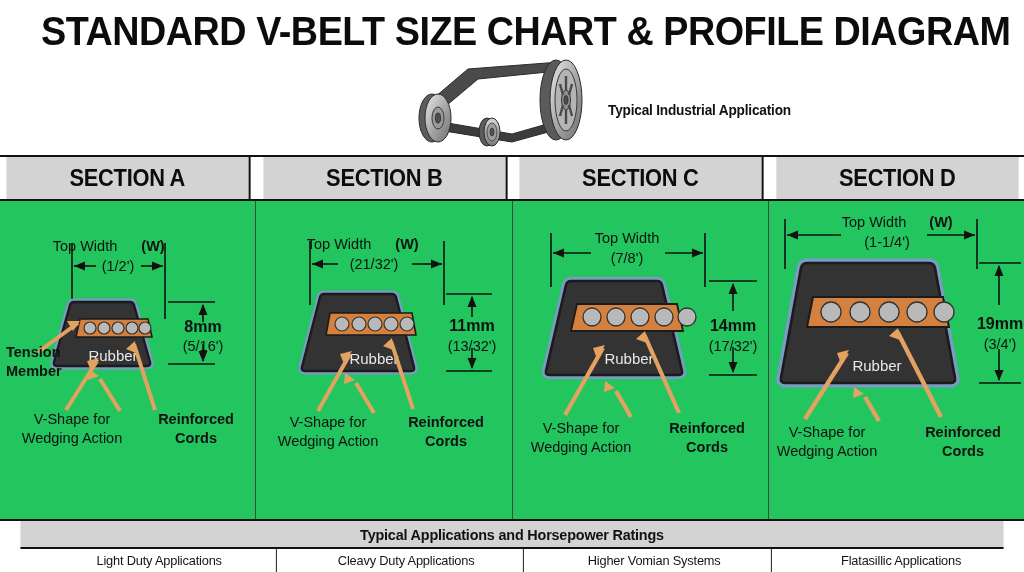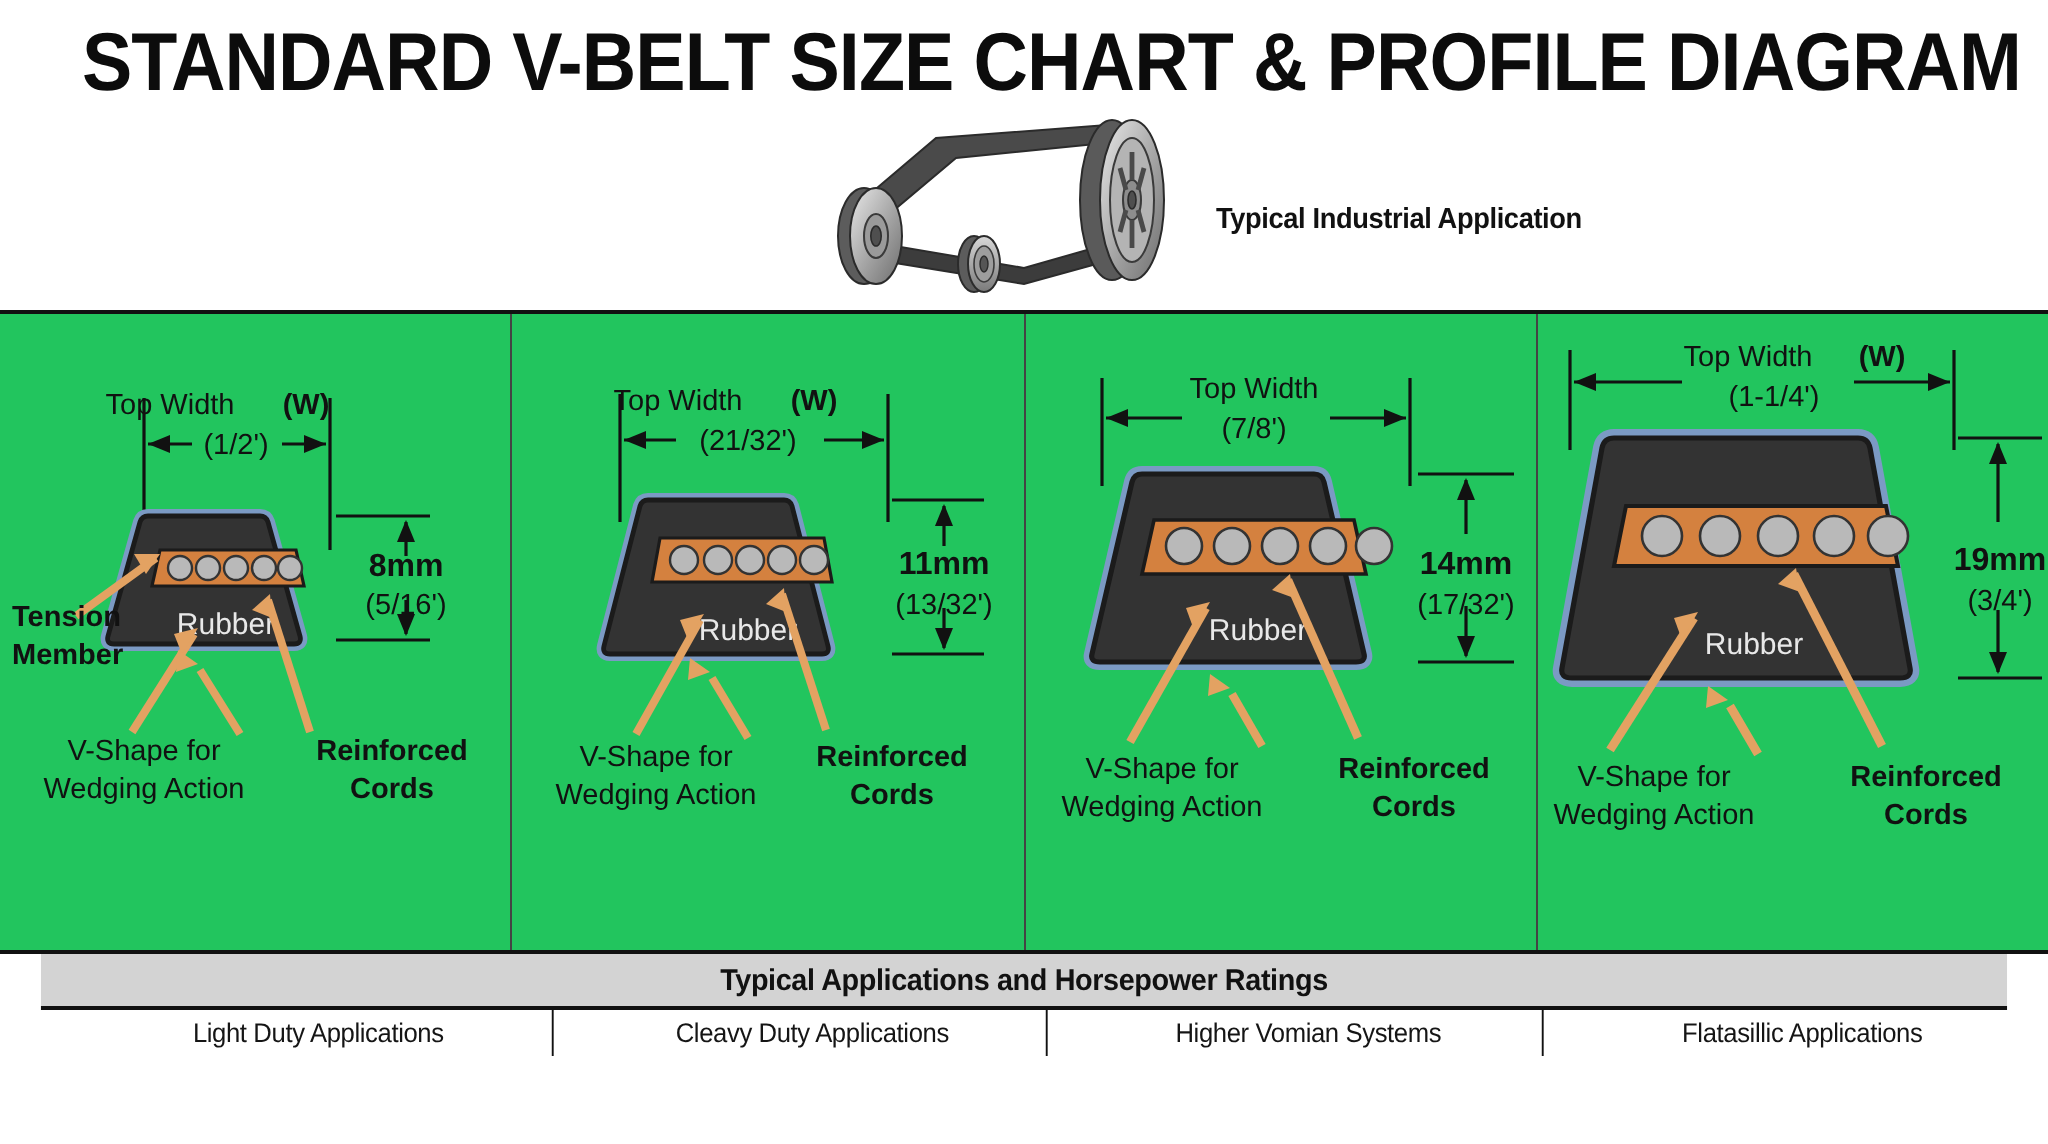--- a/index.html
+++ b/index.html
@@ -130,20 +130,26 @@
         <path d="M168 60 L171 49"></path>
         <path d="M180 28 L177 39"></path>
         <path d="M180 60 L177 49"></path>
       </g>
     </svg>
   </div>
   <div class="hero-caption">Typical Industrial Application</div>
 
   <div class="grid">
 
+    <div class="hdr-row">
+      <div class="hdr-cell">SECTION A</div>
+      <div class="hdr-cell">SECTION B</div>
+      <div class="hdr-cell">SECTION C</div>
+      <div class="hdr-cell">SECTION D</div>
+    </div>
 
     <div class="diagram-row">
 
       <div class="diagram-cell">
         <svg class="d-svg" width="256" height="316" viewBox="0 0 256 316">
 
           <text class="t-dim" x="85" y="50" text-anchor="middle">Top Width</text>
           <text class="t-dim-b" x="153" y="50" text-anchor="middle">(W)</text>
           <text class="t-dim" x="118" y="70" text-anchor="middle">(1/2')</text>
           <g stroke="#111" stroke-width="1.6">

